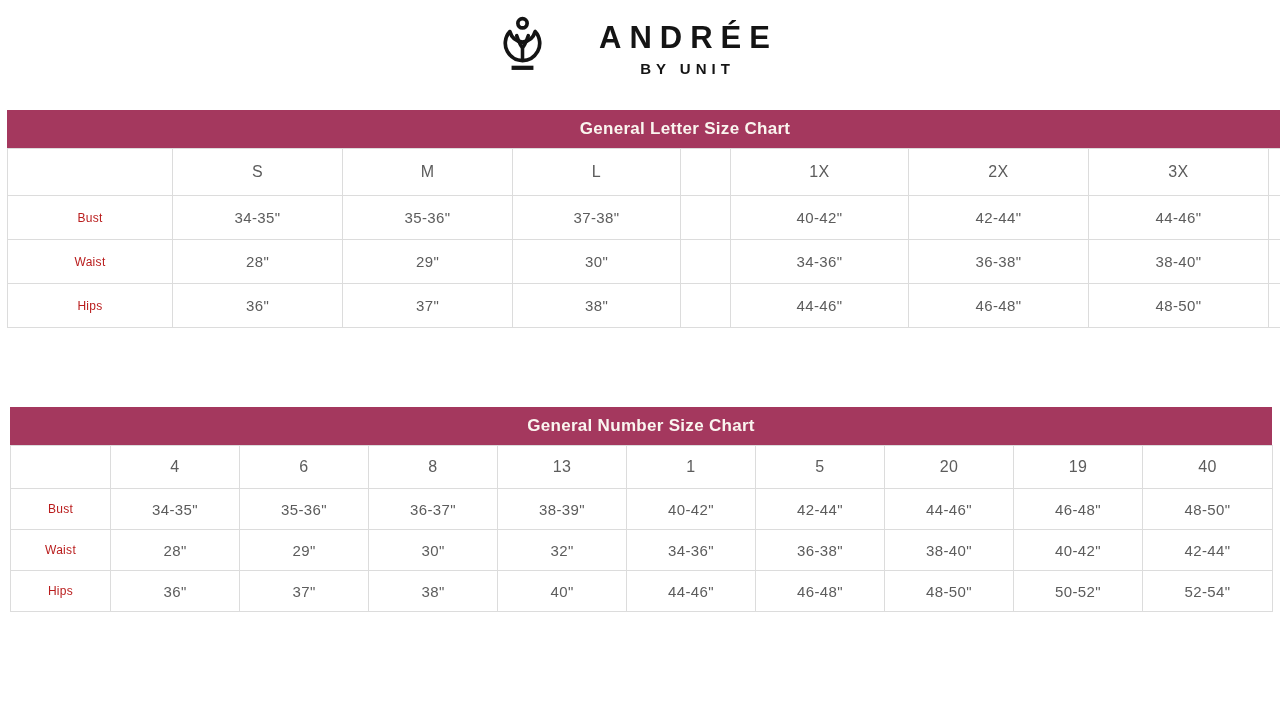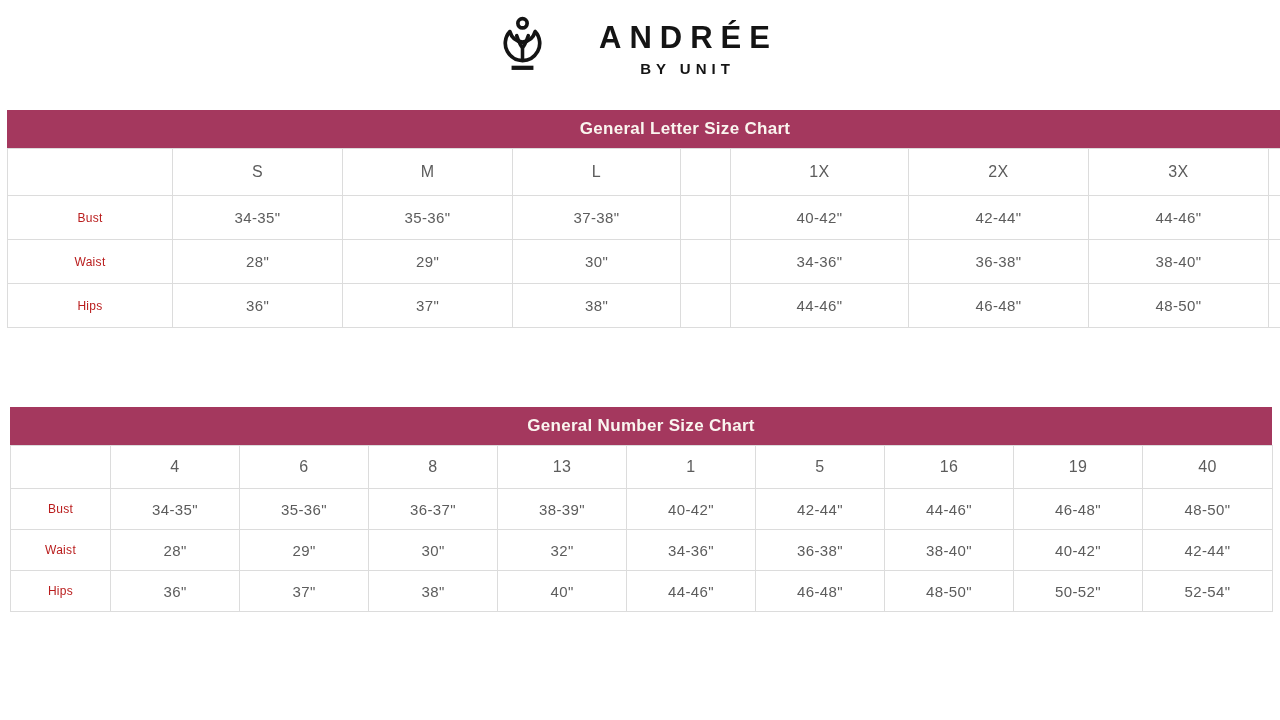--- a/index.html
+++ b/index.html
@@ -196,21 +196,21 @@
       </colgroup>
       <thead>
           <tr>
             <th></th>
             <th>4</th>
             <th>6</th>
             <th>8</th>
             <th>13</th>
             <th>1</th>
             <th>5</th>
-            <th>16</th>
+            <th>20</th>
             <th>19</th>
             <th>40</th>
           </tr>
         </thead>
       <tbody>
           <tr>
             <td class="rowlabel">Bust</td>
             <td>34-35"</td>
             <td>35-36"</td>
             <td>36-37"</td>

